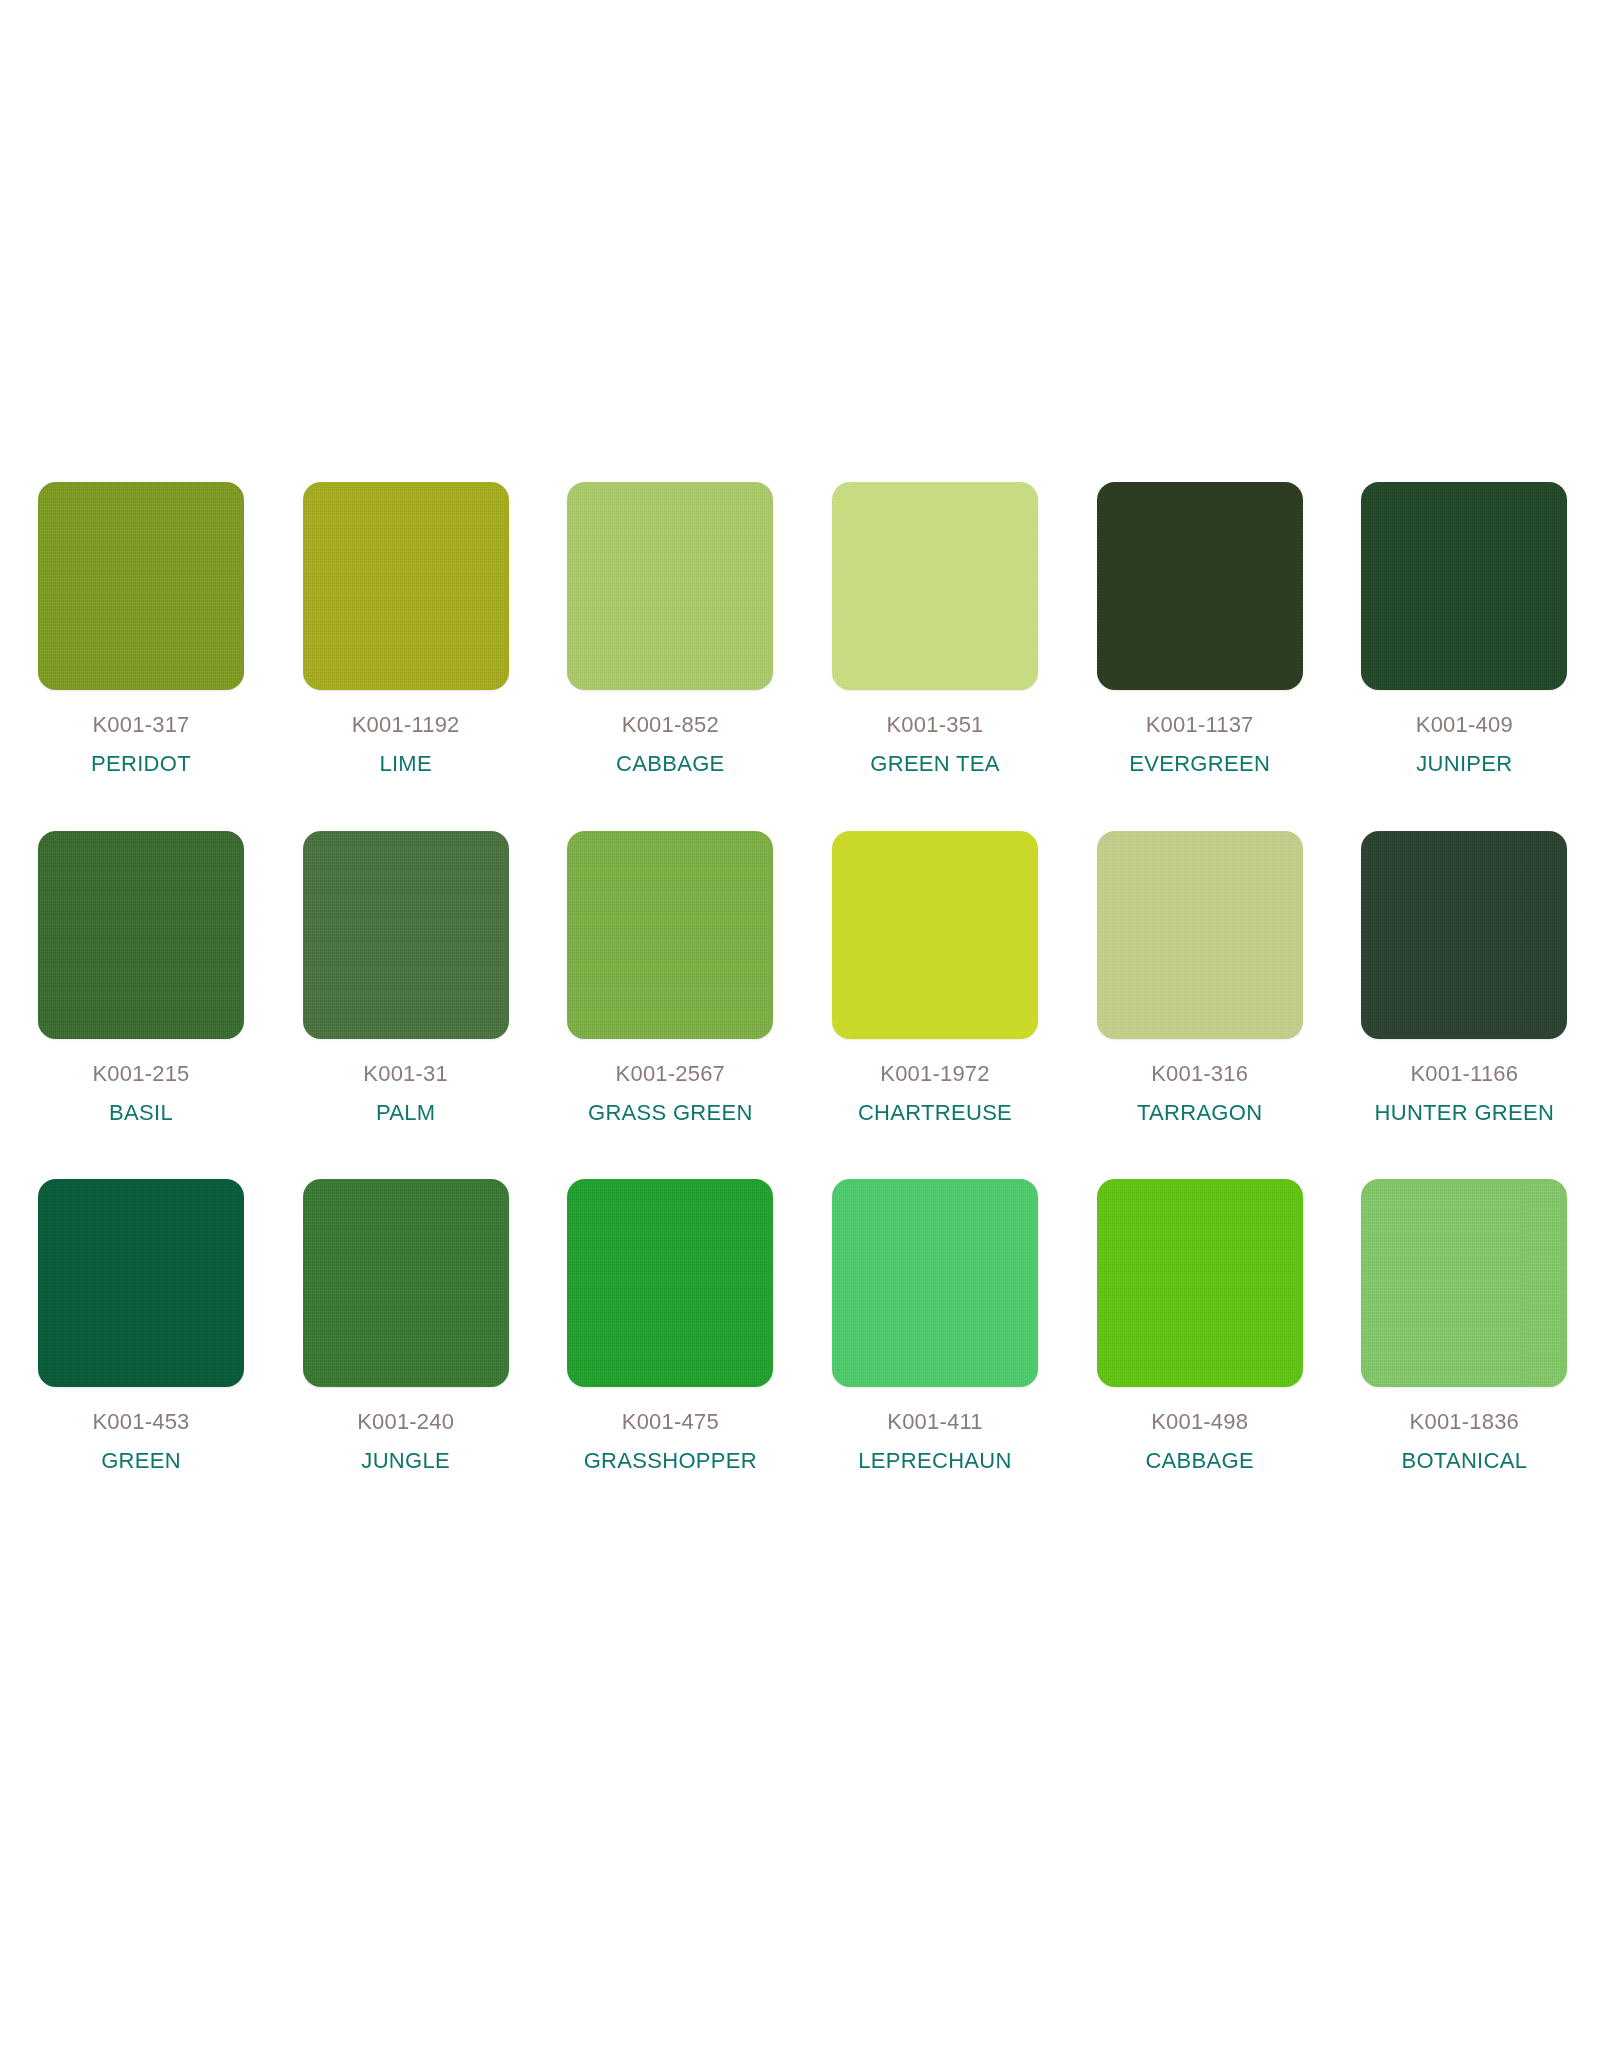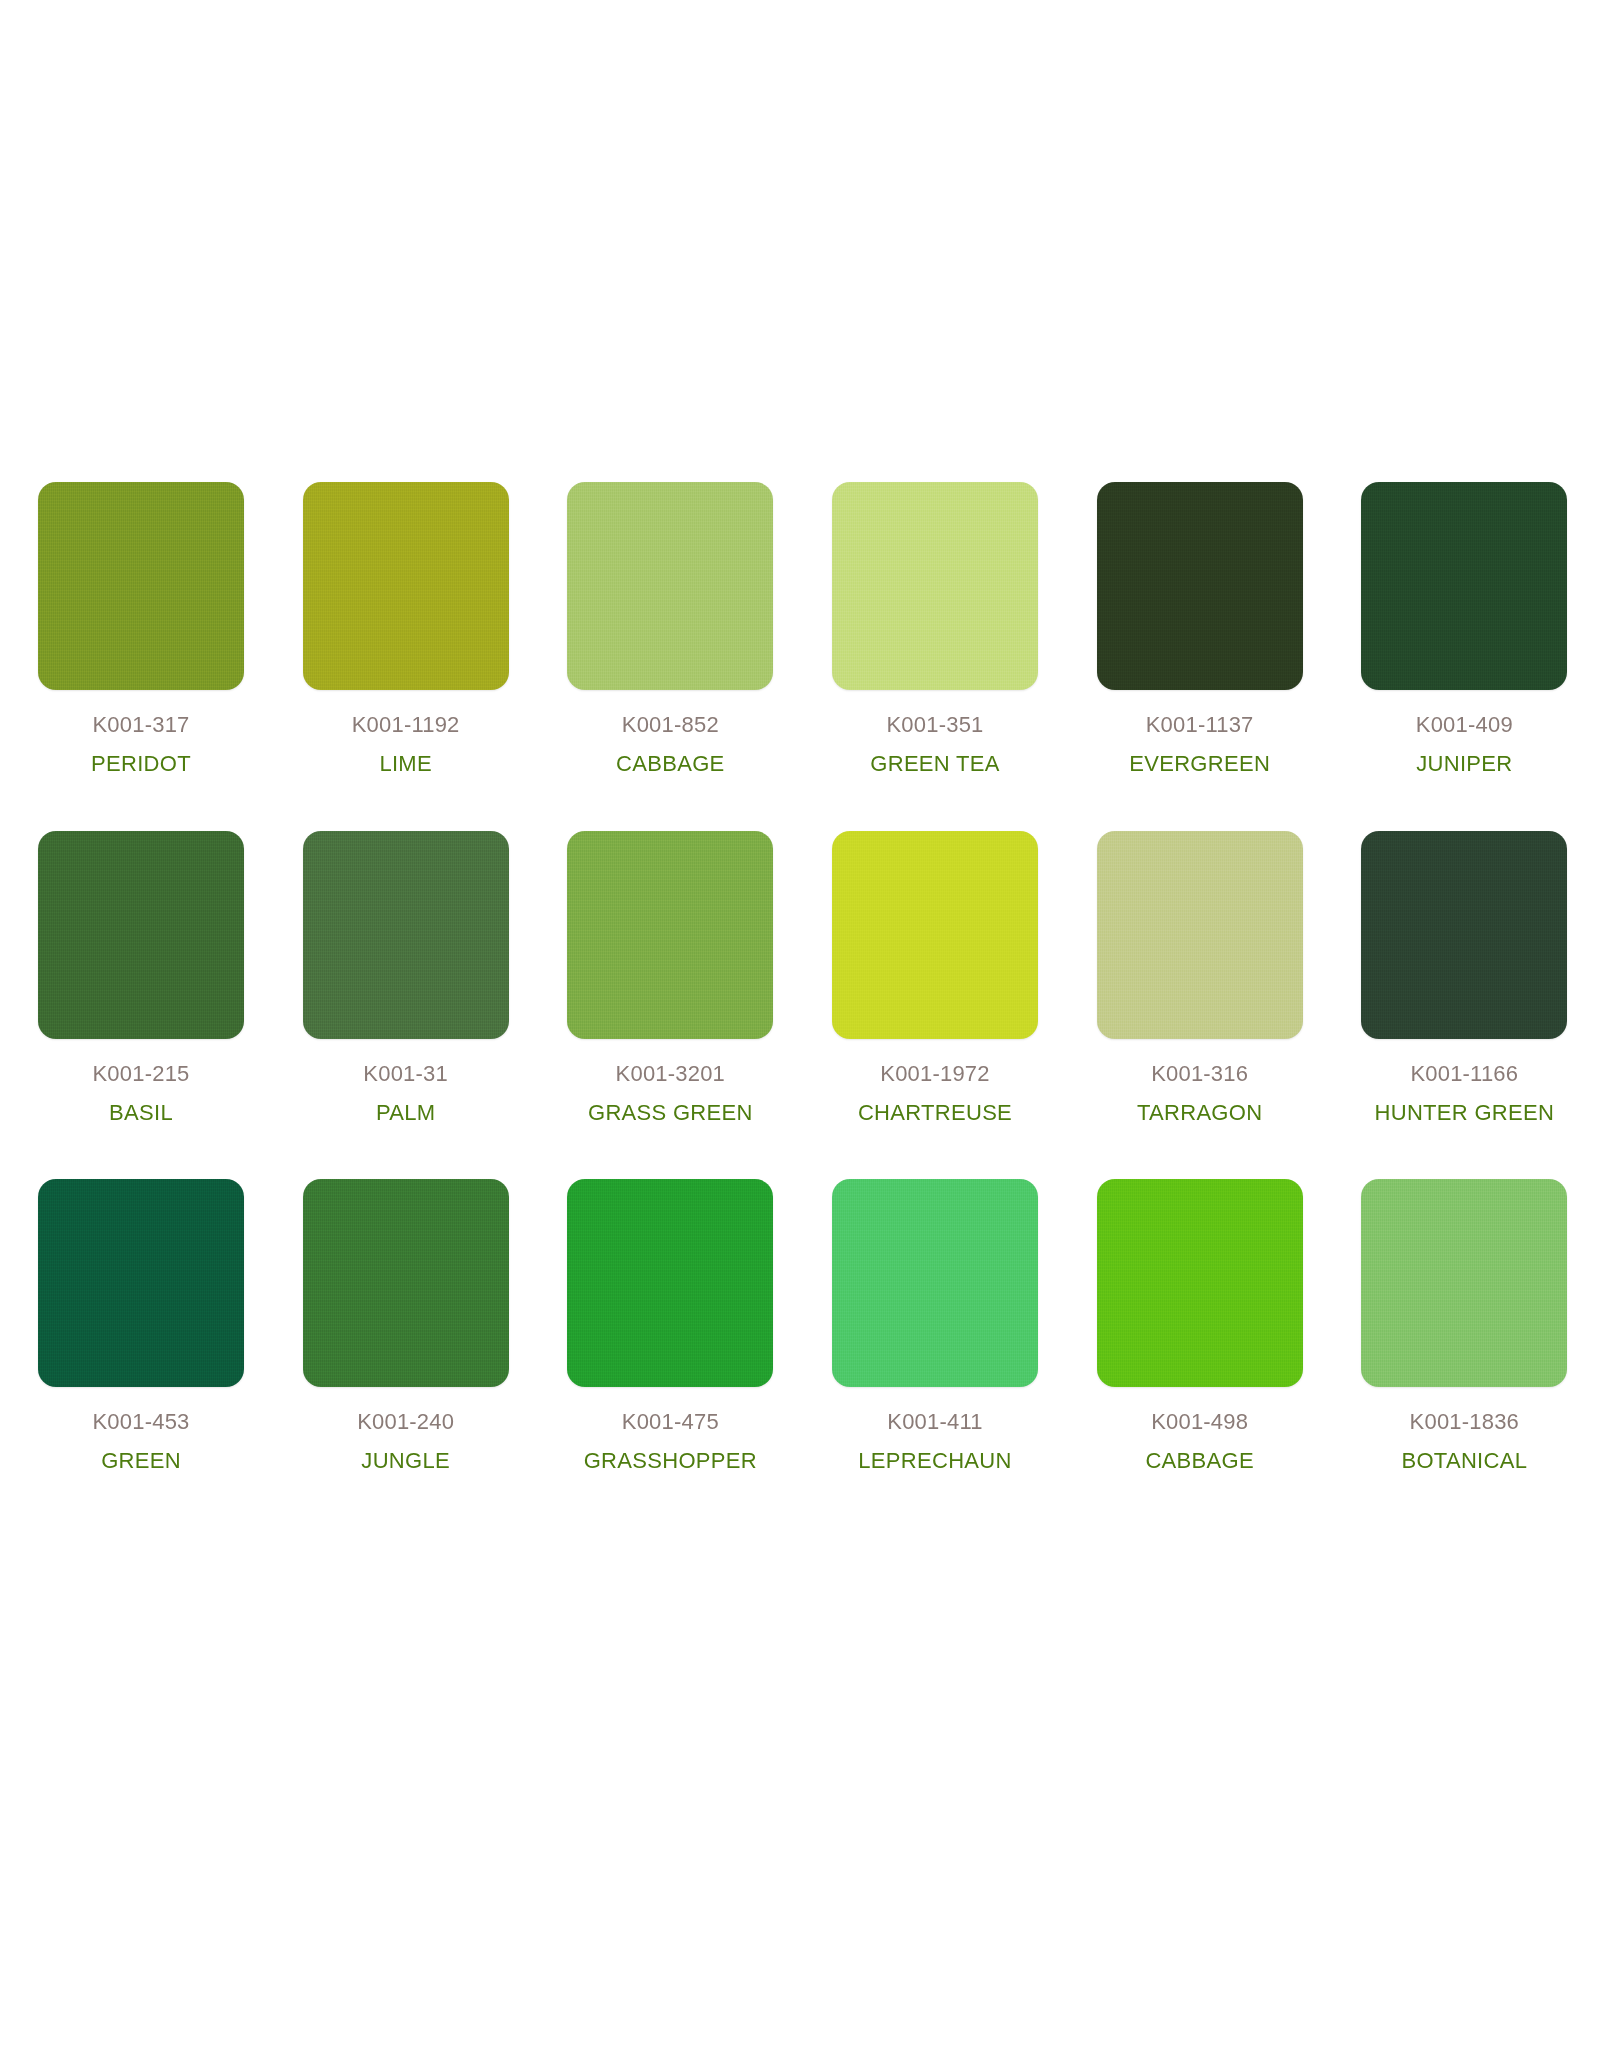--- a/index.html
+++ b/index.html
@@ -80,21 +80,21 @@
     color: #8a7b77;
     text-align: center;
     line-height: 1.15;
     white-space: nowrap;
   }
 
   .swatch-name {
     margin-top: 14px;
     font-size: 22px;
     letter-spacing: 0.3px;
-    color: #4d7c0f;
+    color: #0f766e;
     text-align: center;
     line-height: 1.15;
     white-space: nowrap;
   }
 </style>
 </head>
 <body>
 
 <div class="page">
   <div class="swatch-grid" id="swatch-grid">
@@ -134,21 +134,21 @@
         <div class="swatch-code">K001-215</div>
         <div class="swatch-name">BASIL</div>
       </div>
       <div class="swatch-cell">
         <div class="swatch-chip" style="background-color: rgb(74, 115, 64);"></div>
         <div class="swatch-code">K001-31</div>
         <div class="swatch-name">PALM</div>
       </div>
       <div class="swatch-cell">
         <div class="swatch-chip" style="background-color: rgb(126, 173, 70);"></div>
-        <div class="swatch-code">K001-3201</div>
+        <div class="swatch-code">K001-2567</div>
         <div class="swatch-name">GRASS GREEN</div>
       </div>
       <div class="swatch-cell">
         <div class="swatch-chip" style="background-color: rgb(202, 218, 39);"></div>
         <div class="swatch-code">K001-1972</div>
         <div class="swatch-name">CHARTREUSE</div>
       </div>
       <div class="swatch-cell">
         <div class="swatch-chip" style="background-color: rgb(196, 204, 140);"></div>
         <div class="swatch-code">K001-316</div>

